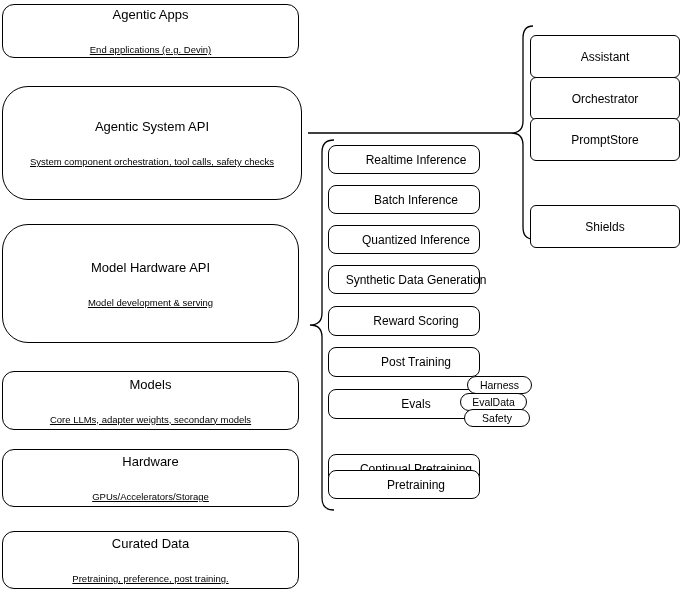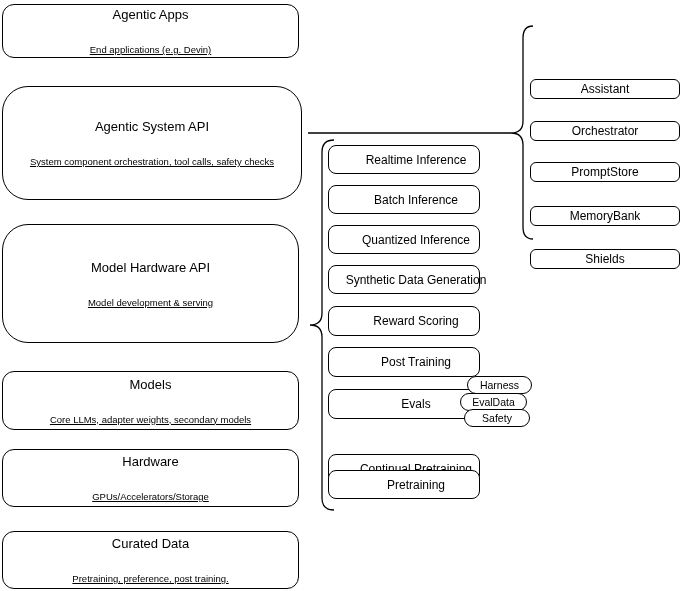--- a/index.html
+++ b/index.html
@@ -56,25 +56,24 @@
     left: 328px;
     width: 152px;
     border-radius: 8px;
     font-size: 12px;
     white-space: nowrap;
     padding-left: 24px;
   }
   .rbox {
     left: 530px;
     width: 150px;
-    height: 20px;
+    height: 43px;
     border-radius: 6px;
     font-size: 12px;
     white-space: nowrap;
-    margin-top: 44px;
   }
   .pill {
     position: absolute;
     box-sizing: border-box;
     border: 1.3px solid #000000;
     border-radius: 999px;
     background: #ffffff;
     height: 18px;
     display: flex;
     align-items: center;
@@ -166,20 +165,17 @@
 
   <div class="box rbox" style="top:35px">
     <span>Assistant</span>
   </div>
   <div class="box rbox" style="top:77px">
     <span>Orchestrator</span>
   </div>
   <div class="box rbox" style="top:118px">
     <span>PromptStore</span>
   </div>
-  <div class="box rbox" style="top:162px">
-    <span>MemoryBank</span>
-  </div>
   <div class="box rbox" style="top:205px">
     <span>Shields</span>
   </div>
 
 </div>
 
 </body></html>

